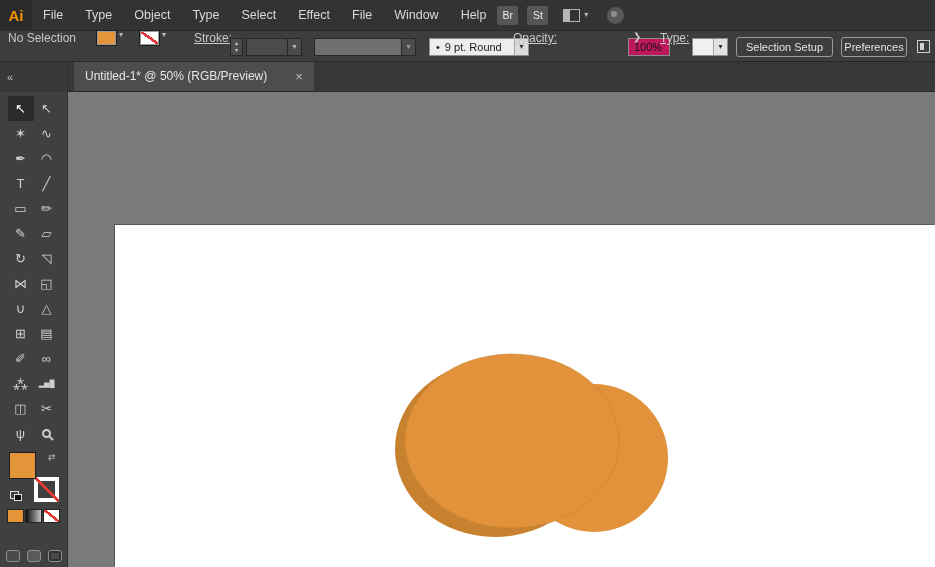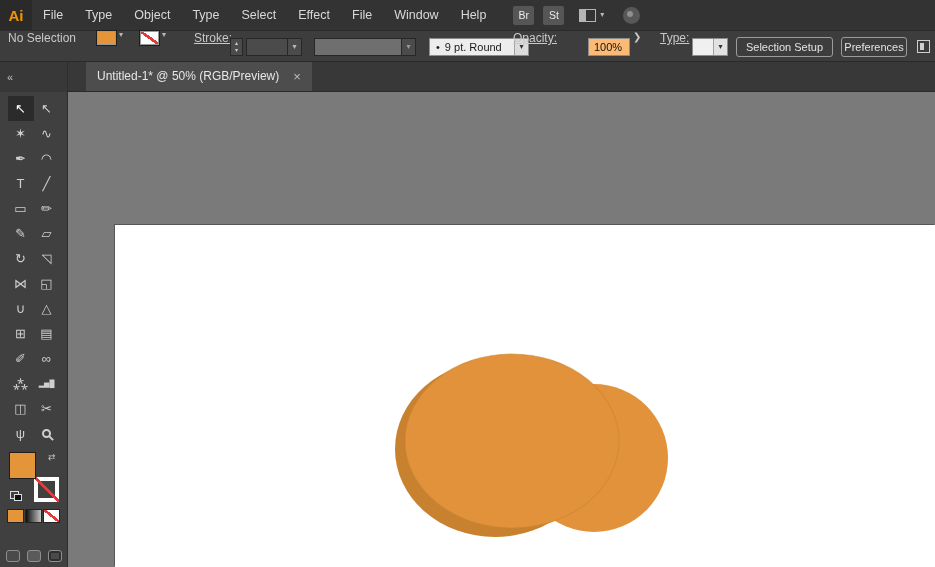--- a/index.html
+++ b/index.html
@@ -8,21 +8,21 @@
     position:relative; overflow:hidden;
     background:#7a7a7a;
     font-family:"Liberation Sans", sans-serif;
     -webkit-font-smoothing:antialiased;
   }
 
   
   .menubar { position:absolute; top:0; left:0; right:0; height:30px; background:#333333; display:flex; align-items:center; z-index:6; }
   .logo { width:32px; height:30px; background:#2a2a2a; color:#f79500; font-weight:bold; font-size:15px; display:flex; align-items:center; justify-content:center; }
   .menu-item { color:#d9d9d9; font-size:12.5px; padding:0 11px; line-height:30px; cursor:default; white-space:nowrap; }
-  .mb-right { display:flex; align-items:center; margin-left:16px; gap:9px; }
+  .mb-right { display:flex; align-items:center; gap:9px; }
   .sq-btn { width:21px; height:19px; background:#565656; color:#ececec; font-size:10.5px; display:flex; align-items:center; justify-content:center; border-radius:2px; }
   .ws-group { display:flex; align-items:center; gap:4px; margin-left:6px; }
   .ws-box { width:17px; height:13px; border:1px solid #b5b5b5; display:flex; }
   .ws-box i { display:block; width:6px; background:#b5b5b5; height:100%; }
   .chev { color:#b9b9b9; font-size:8px; line-height:1; }
   .touch-icon { margin-left:10px; width:17px; height:17px; border-radius:50%; background:#585858; position:relative; }
   .touch-icon::after { content:""; position:absolute; left:4px; top:4px; width:6px; height:6px; border-radius:50%; background:#8f8f8f; }
 
   
   .controlbar { position:absolute; top:30px; left:0; right:0; height:32px; background:#3d3d3d; border-top:1px solid #2b2b2b; border-bottom:1px solid #2a2a2a; z-index:5; }
@@ -39,36 +39,36 @@
   .combo .val { flex:1; display:flex; align-items:center; }
   .combo .dd { width:14px; border-left:1px solid #272727; display:flex; align-items:center; justify-content:center; background:#4b4b4b; }
   #stroke-combo { left:246px; width:56px; }
   #profile-combo { left:314px; width:102px; }
   #profile-combo .val { background:#6f6f6f; }
   #profile-combo .dd .chev { color:#999999; }
   #brush-combo { left:429px; width:100px; background:#ededed; border-color:#8c8c8c; }
   #brush-combo .val { color:#1a1a1a; font-size:11px; gap:5px; padding-left:6px; }
   #brush-combo .dd { background:#dcdcdc; border-left:1px solid #a2a2a2; }
   #brush-combo .dd .chev { color:#333333; }
-  .lightbox { position:absolute; top:7px; height:18px; background:#fdba74; border:1px solid #8c8c8c; color:#111111; font-size:11px; display:flex; align-items:center; padding-left:5px; }
+  .lightbox { position:absolute; top:7px; height:18px; background:#be185d; border:1px solid #8c8c8c; color:#111111; font-size:11px; display:flex; align-items:center; padding-left:5px;margin-left:40px; }
   #opacity-box { left:588px; width:42px; }
   #opacity-arrow { left:633px; top:0; color:#c9c9c9; font-size:10px; }
   #style-combo { left:692px; width:36px; background:#f0f0f0; border-color:#8c8c8c; }
   #style-combo .dd { background:#e2e2e2; border-left:1px solid #a2a2a2; }
   #style-combo .dd .chev { color:#333333; }
   .cb-btn { position:absolute; top:6px; height:20px; border:1px solid #9b9b9b; border-radius:3px; background:#3d3d3d; color:#e3e3e3; font-size:11px; display:flex; align-items:center; justify-content:center; cursor:default; }
   #btn-docsetup { left:736px; width:97px; }
   #btn-prefs { left:841px; width:66px; }
   .dock-icon { position:absolute; left:917px; top:9px; width:13px; height:13px; border:1px solid #cfcfcf; }
   .dock-icon::after { content:""; position:absolute; left:2px; top:2px; width:4px; height:7px; background:#cfcfcf; }
 
   
   .panel-header { position:absolute; top:62px; left:0; width:68px; height:30px; background:#383838; border-right:1px solid #2e2e2e; display:flex; align-items:center; padding-left:7px; color:#c2c2c2; font-size:11px; }
   .tabbar { position:absolute; top:62px; left:68px; right:0; height:30px; background:#383838; border-bottom:1px solid #2a2a2a; display:flex; align-items:flex-end; }
-  .tab { height:30px; margin-left:18px; background:#4d4d4d; display:flex; align-items:center; padding:8px 11px; gap:14px; }
+  .tab { height:30px; margin-left:6px; background:#4d4d4d; display:flex; align-items:center; padding:8px 11px; gap:28px; }
   .tab .t { color:#e6e6e6; font-size:12px; white-space:nowrap; }
   .tab .x { color:#bdbdbd; font-size:13px; line-height:1; }
 
   
   .toolbar { position:absolute; top:92px; left:0; width:68px; bottom:0; background:#404040; border-right:1px solid #2e2e2e; }
   #tools-grid { display:grid; grid-template-columns:26px 26px; justify-content:center; margin-top:4px; }
   .tool { height:25px; display:flex; align-items:center; justify-content:center; color:#cfcfcf; cursor:default; }
   .tool.selected { background:#2b2b2b; color:#ffffff; }
   .tglyph { font-size:13px; line-height:1; }
   .tglyph.multi { font-size:7px; }

